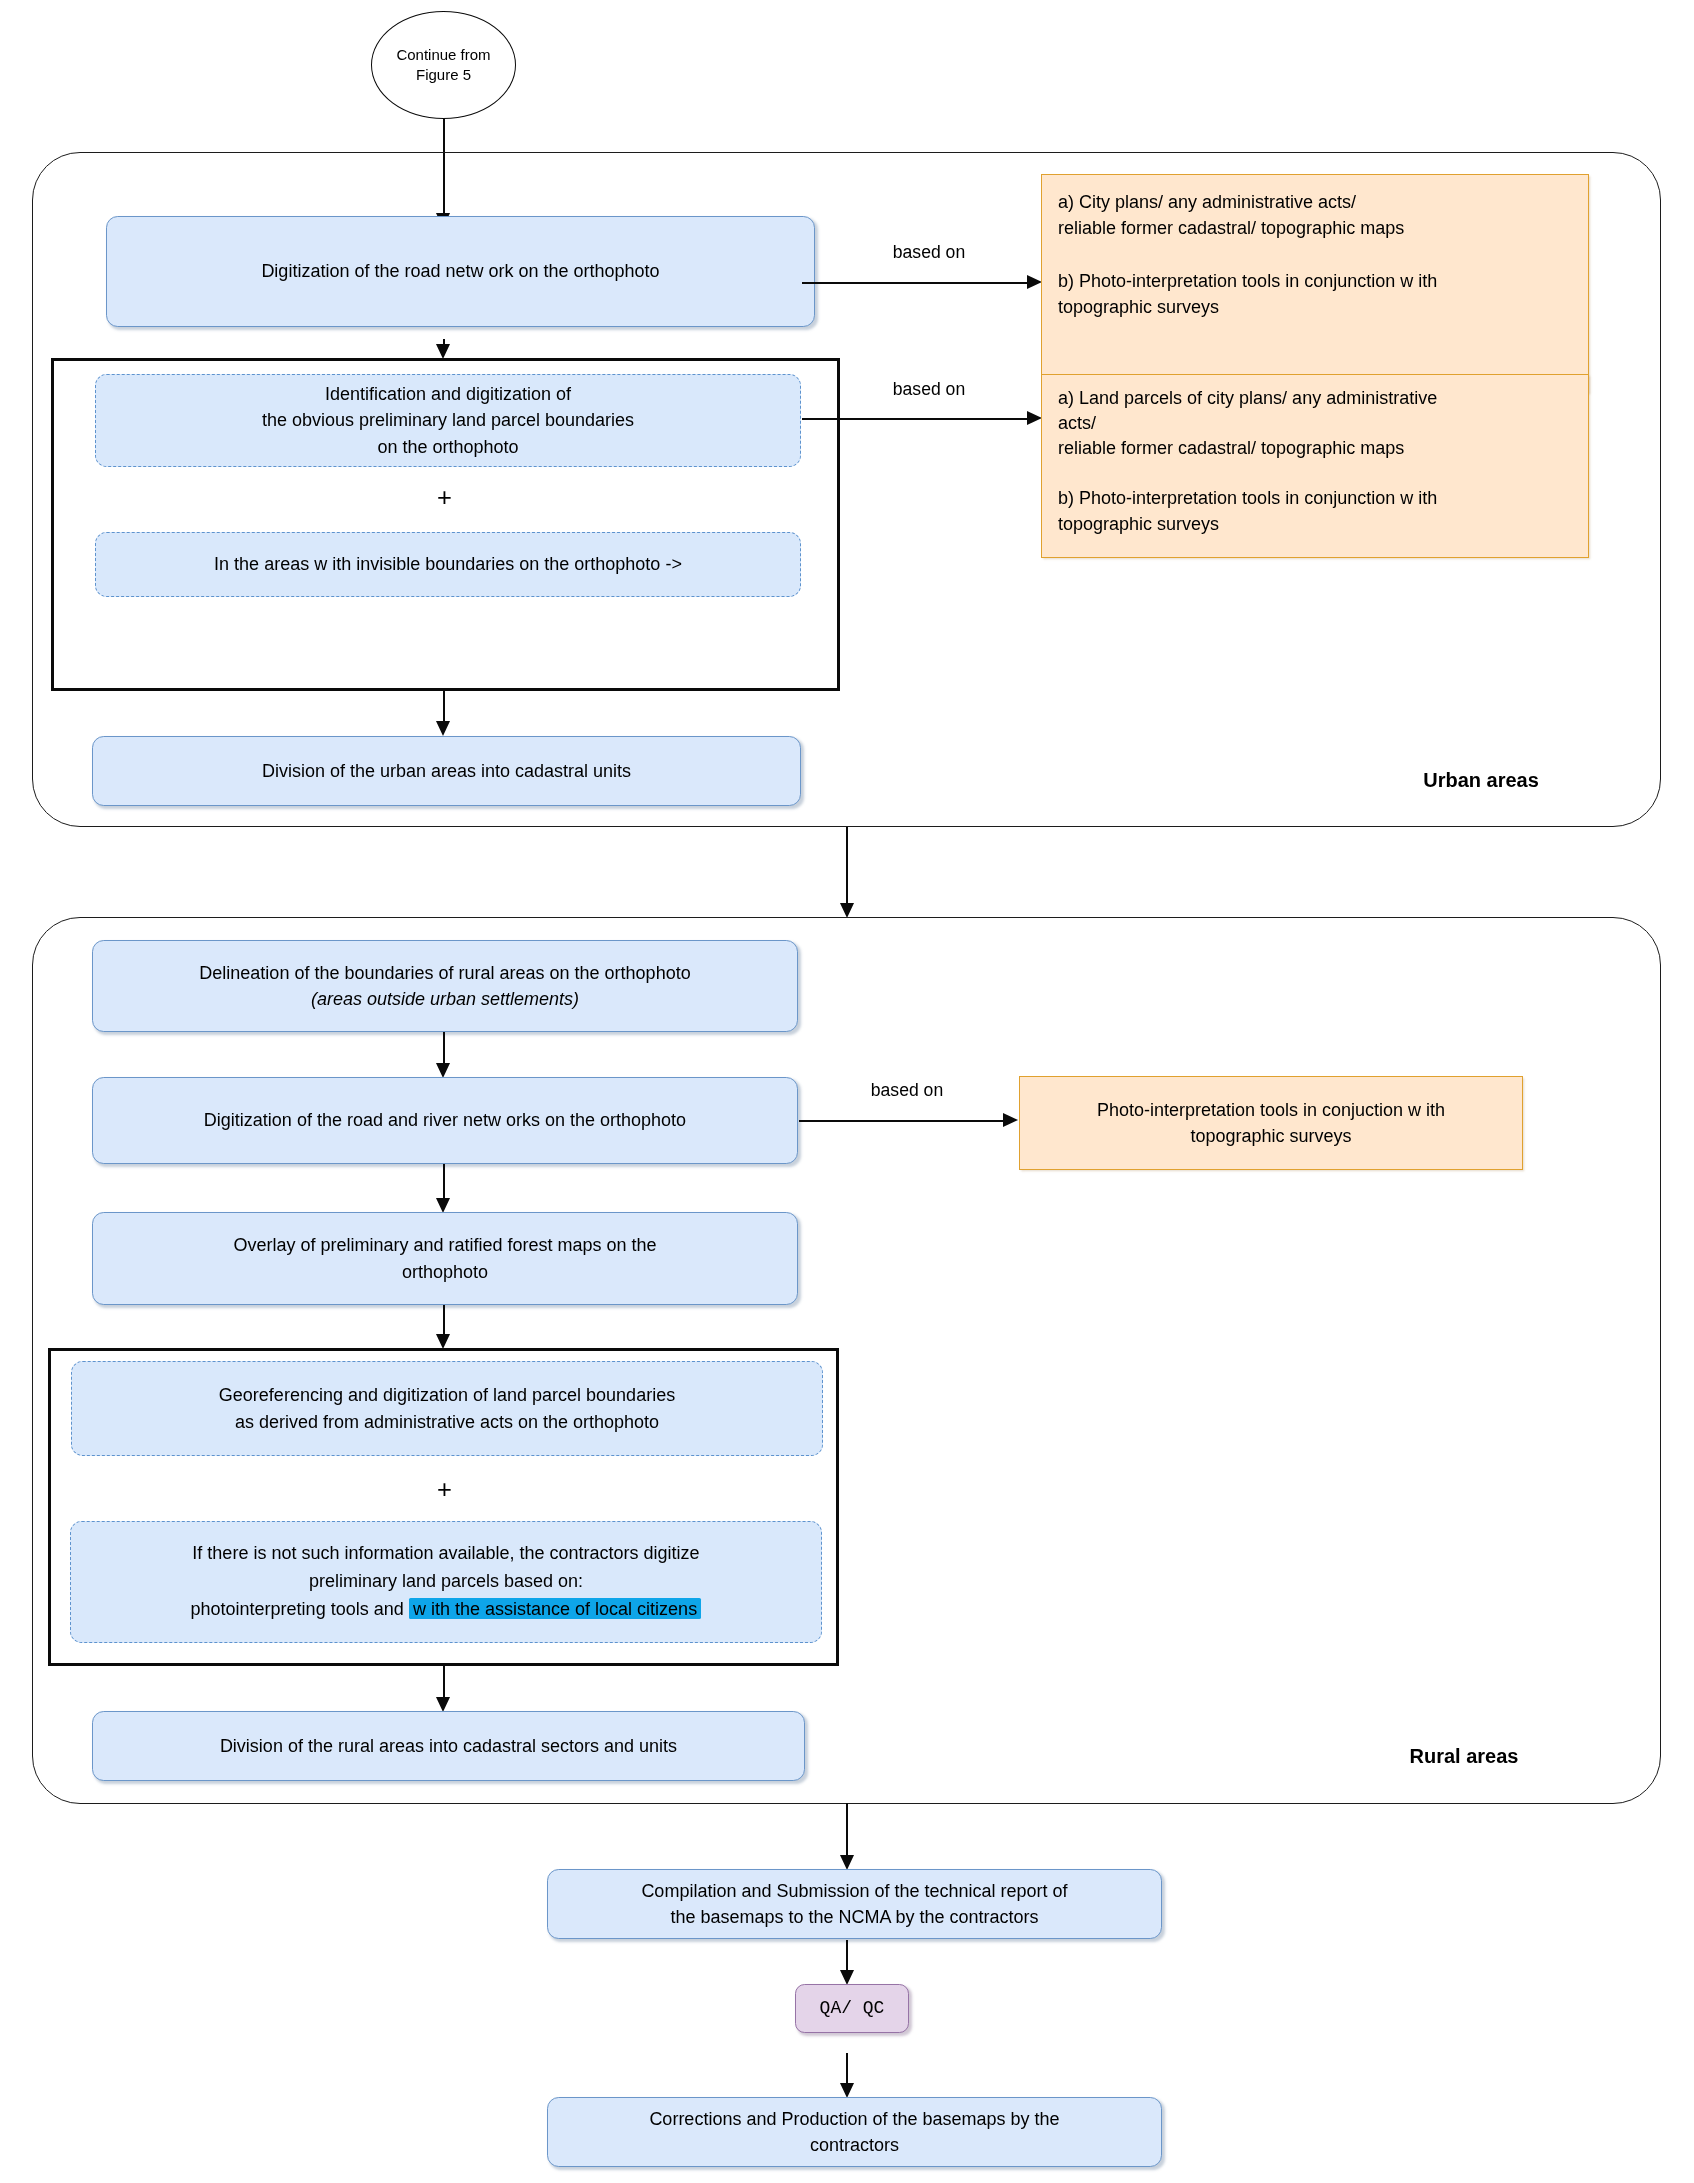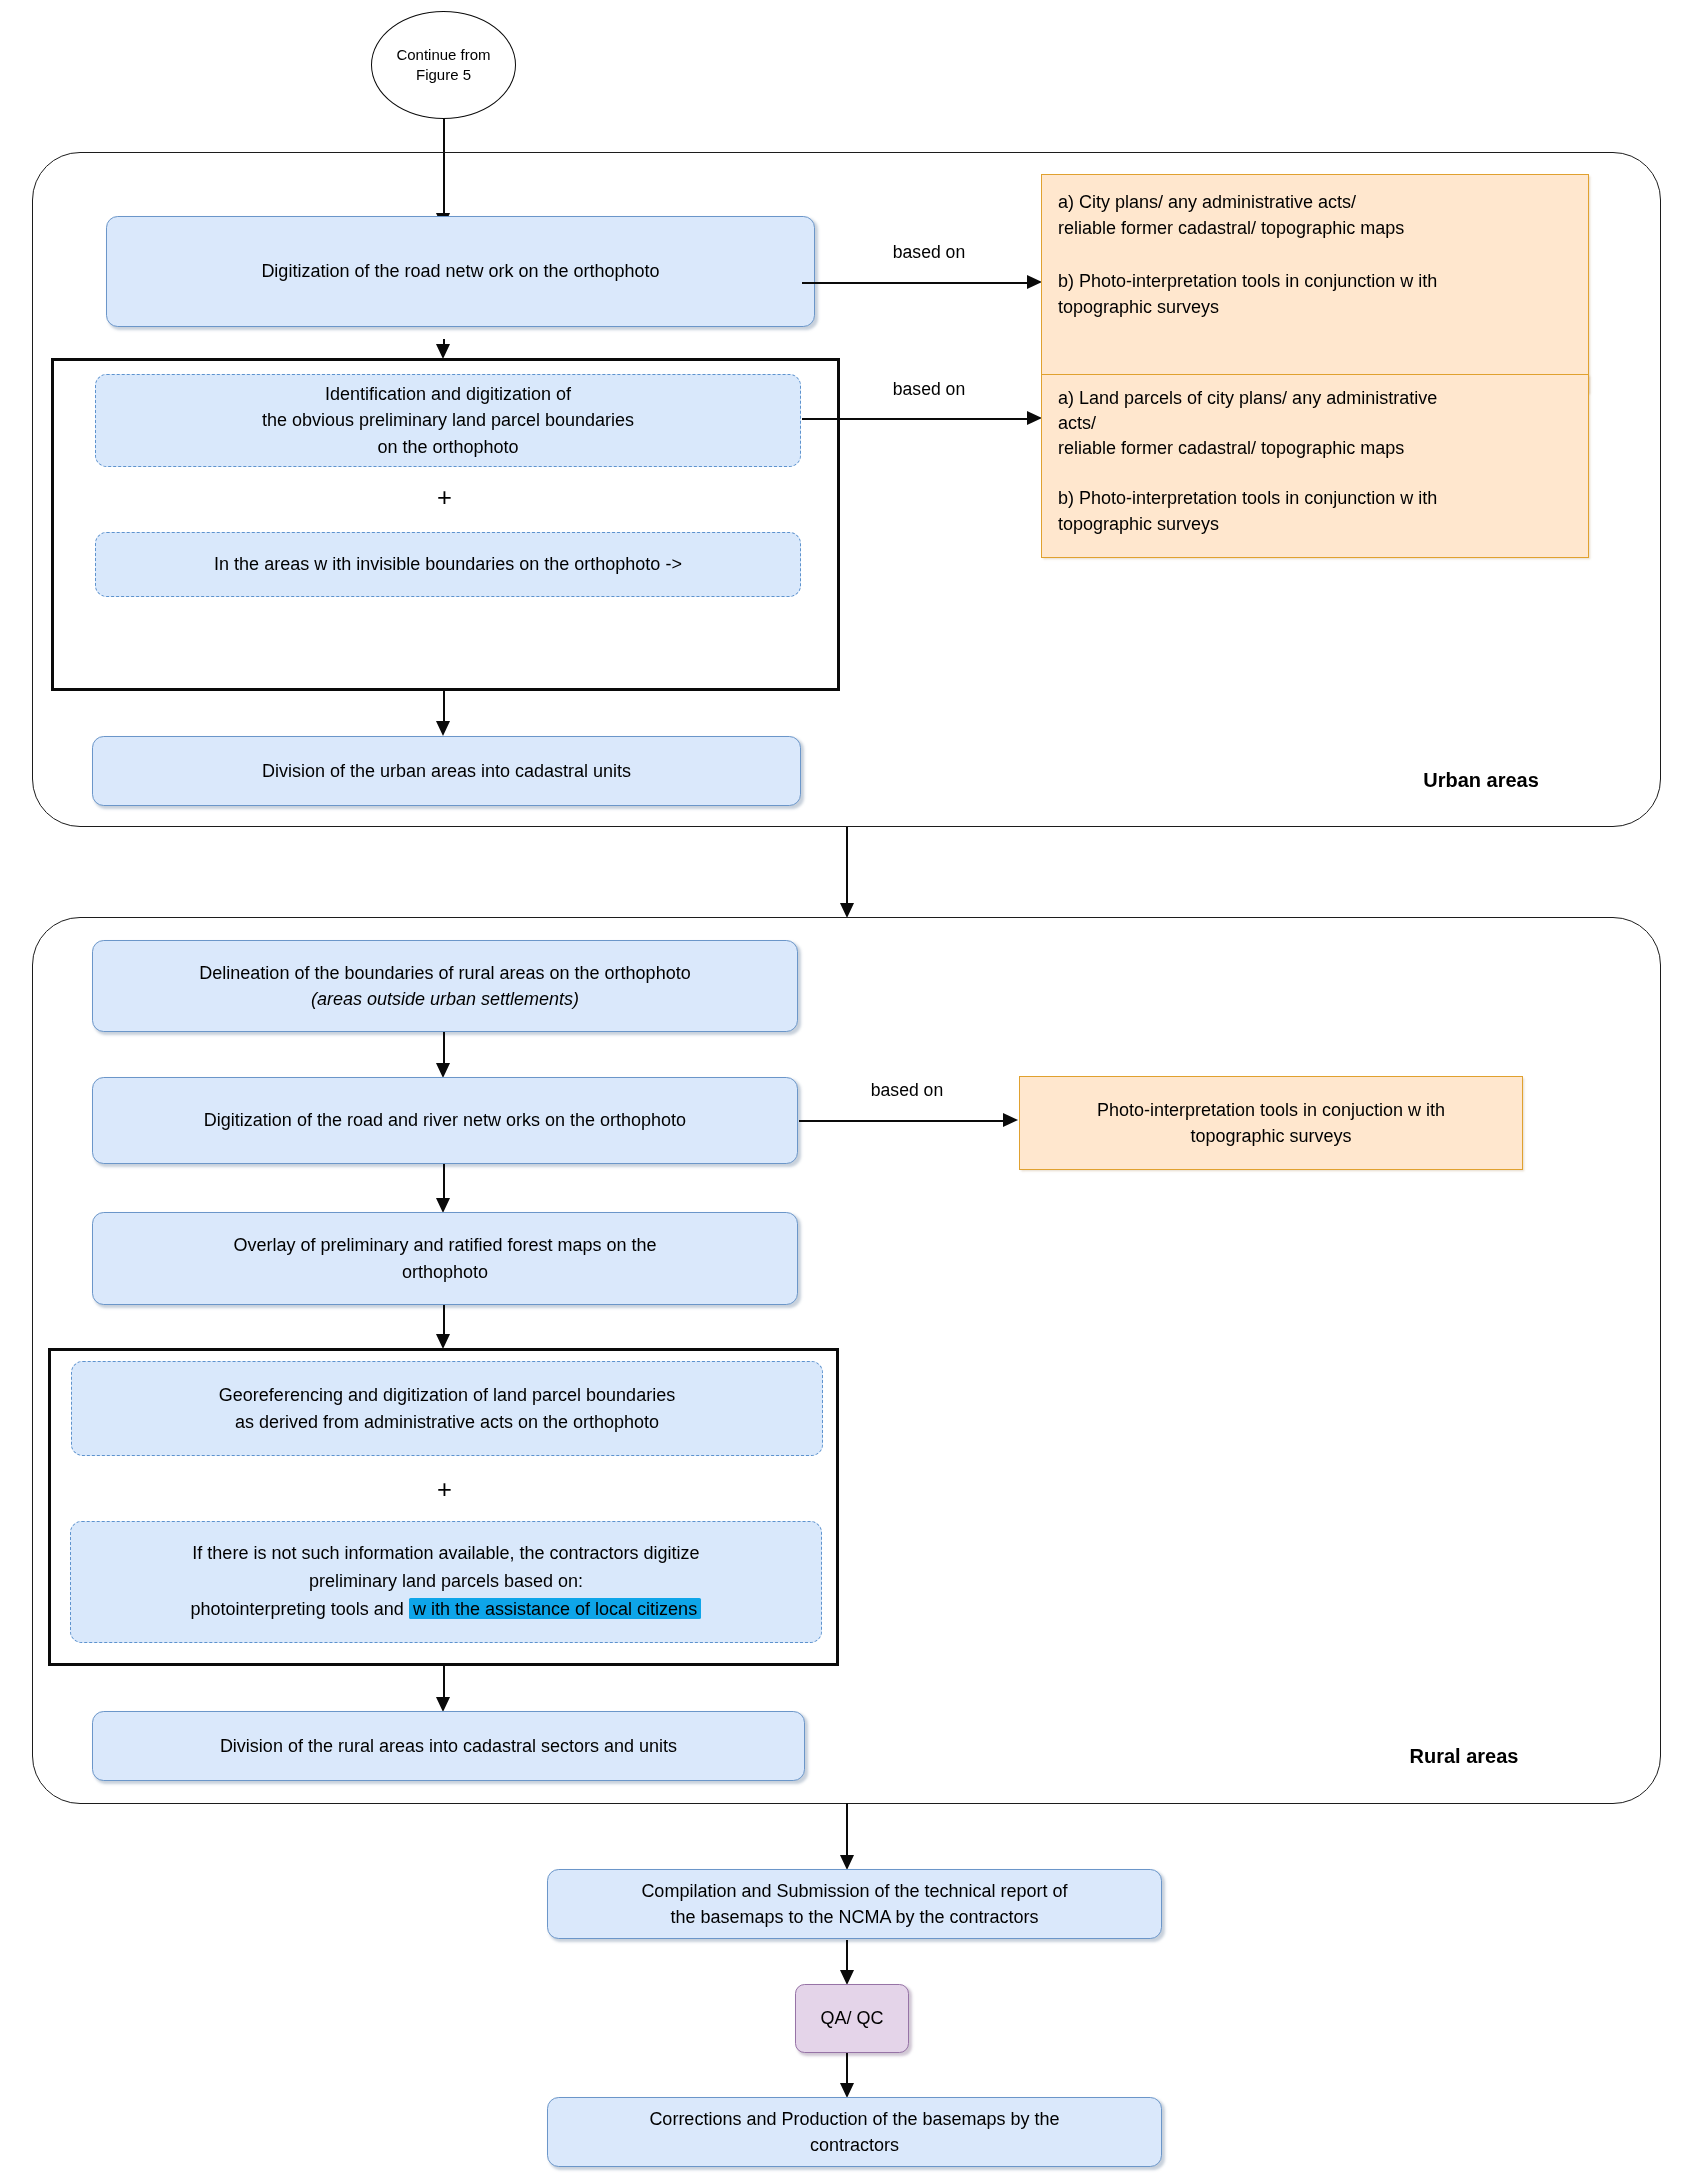--- a/index.html
+++ b/index.html
@@ -170,21 +170,21 @@
 
   <div class="abs vline" style="left:846px;top:1803px;height:52px;"></div>
   <div class="abs arr-down" style="left:840px;top:1855px;"></div>
 
   <div class="abs node blue ml" style="left:547px;top:1869px;width:615px;height:70px;">Compilation and Submission of the technical report of
 the basemaps to the NCMA by the contractors</div>
 
   <div class="abs vline" style="left:846px;top:1940px;height:30px;"></div>
   <div class="abs arr-down" style="left:840px;top:1970px;"></div>
 
-  <div class="abs node purple" style="left:795px;top:1984px;width:114px;height:69px;">QA/ QC</div>
+  <div class="abs node purple" style="left:795px;top:1984px;width:114px;height:49px;font-family:Liberation Mono, monospace;">QA/ QC</div>
 
   <div class="abs vline" style="left:846px;top:2053px;height:30px;"></div>
   <div class="abs arr-down" style="left:840px;top:2083px;"></div>
 
   <div class="abs node blue ml" style="left:547px;top:2097px;width:615px;height:70px;">Corrections and Production of the basemaps by the
 contractors</div>
 
 </div>
 
 

